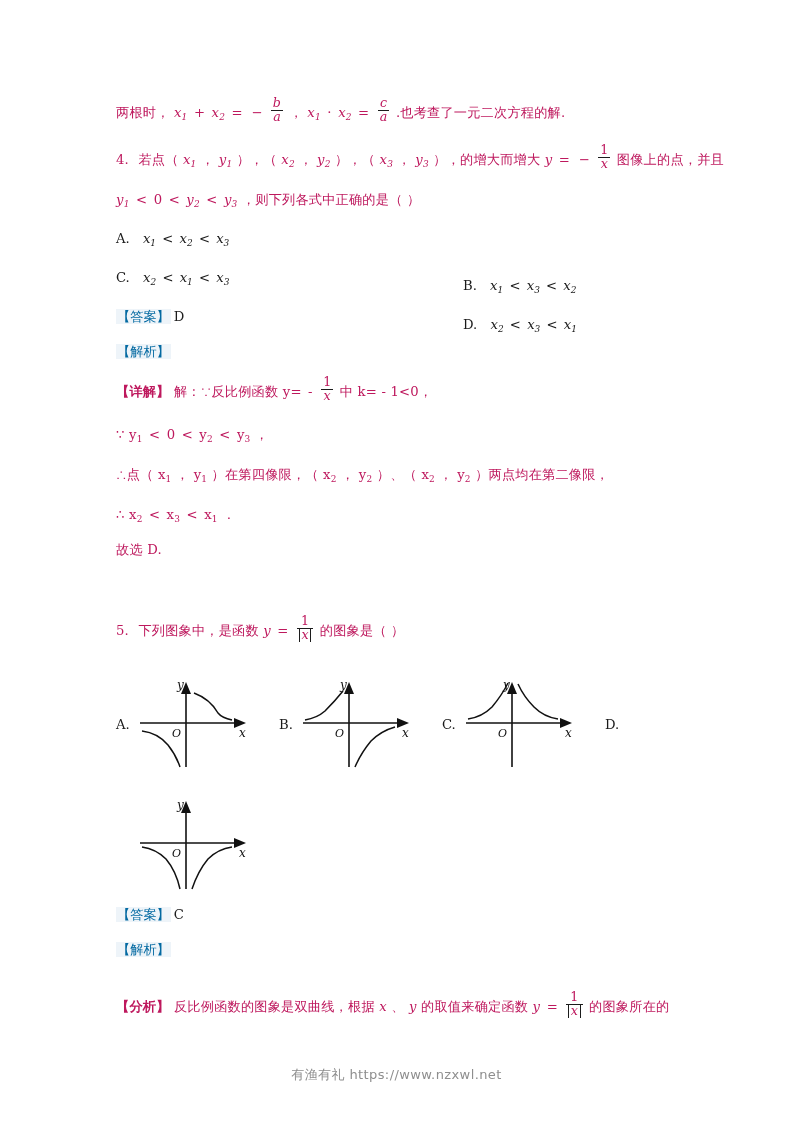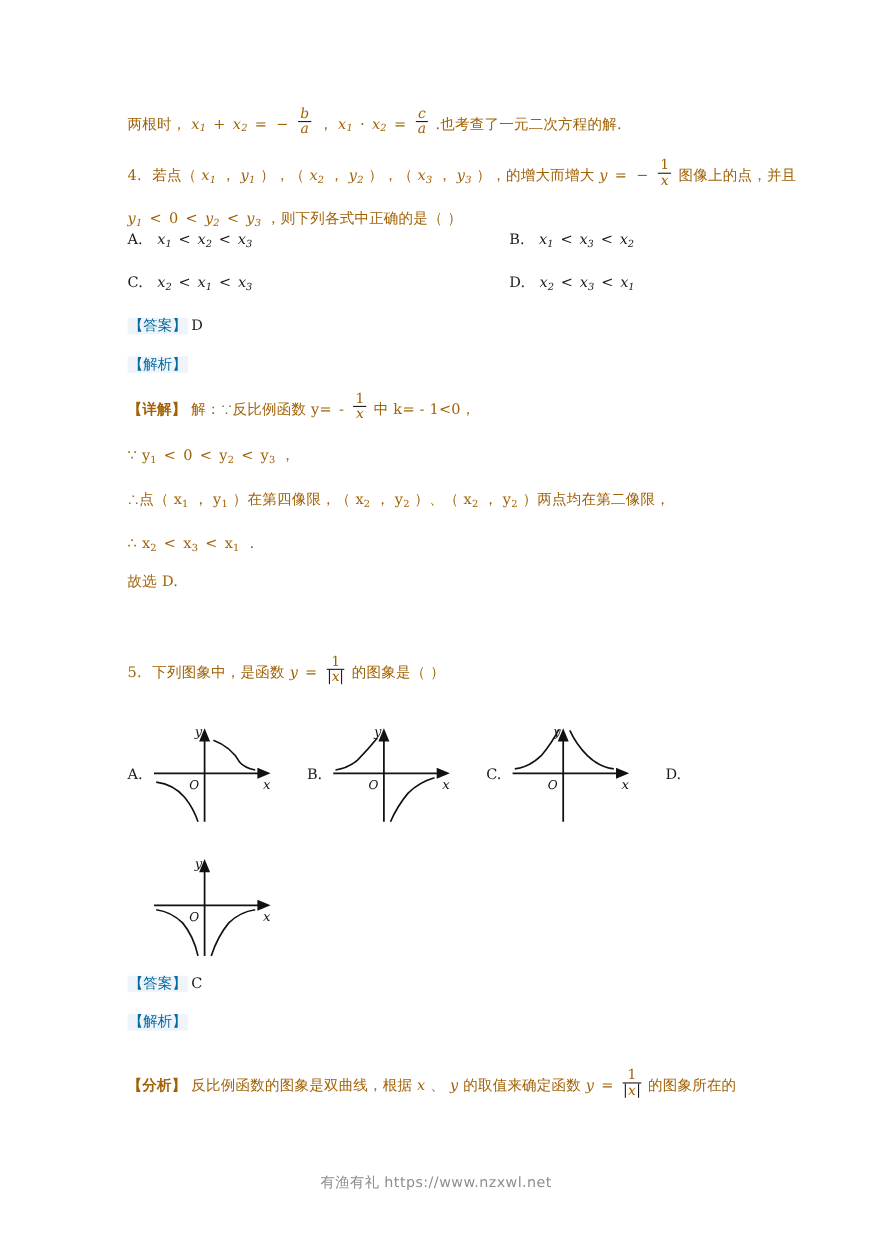--- a/index.html
+++ b/index.html
@@ -25,21 +25,21 @@
     position: absolute;
     left: 116px;
     top: 100px;
     width: 570px;
   }
 
   
   .line {
     font-size: 13.2px;
     line-height: 1.5;
-    color: #a16207;
+    color: #be185d;
     white-space: nowrap;
     letter-spacing: 0.2px;
   }
   .para {
     margin-bottom: 20px;
   }
 
   .cn { font-family: "DejaVu Serif", "Liberation Serif", serif; }
   .mi {
     font-family: "DejaVu Serif", "Liberation Serif", serif;
@@ -103,21 +103,21 @@
     padding-left: 3px;
   }
 
   
   .optrow {
     position: relative;
     height: 28px;
     font-size: 13.2px;
   }
   .opt-a { position: absolute; left: 0; }
-  .opt-b { position: absolute; left: 347px; }
+  .opt-b { position: absolute; left: 347px; margin-top: 47px; }
   .opt-lab {
     font-style: normal;
     padding-right: 9px;
   }
 
   
   .graphband {
     position: relative;
     height: 96px;
   }
@@ -195,21 +195,21 @@
     <span class="mi">y</span>
     <span class="op">=</span>
     <span class="op">−</span>
     <span class="frac">
       <span class="num mn">1</span>
       <span class="den">x</span>
     </span>
     <span class="cn">图像上的点，并且</span>
   </div>
 
-  <div class="line" style="">
+  <div class="line" style="margin-bottom:20px">
     <span class="mi"><span>y</span><sub>1</sub></span>
     <span class="op">&lt;</span>
     <span class="mn">0</span>
     <span class="op">&lt;</span>
     <span class="mi"><span>y</span><sub>2</sub></span>
     <span class="op">&lt;</span>
     <span class="mi"><span>y</span><sub>3</sub></span>
     <span class="cn">，则下列各式中正确的是（ ）</span>
   </div>
 

